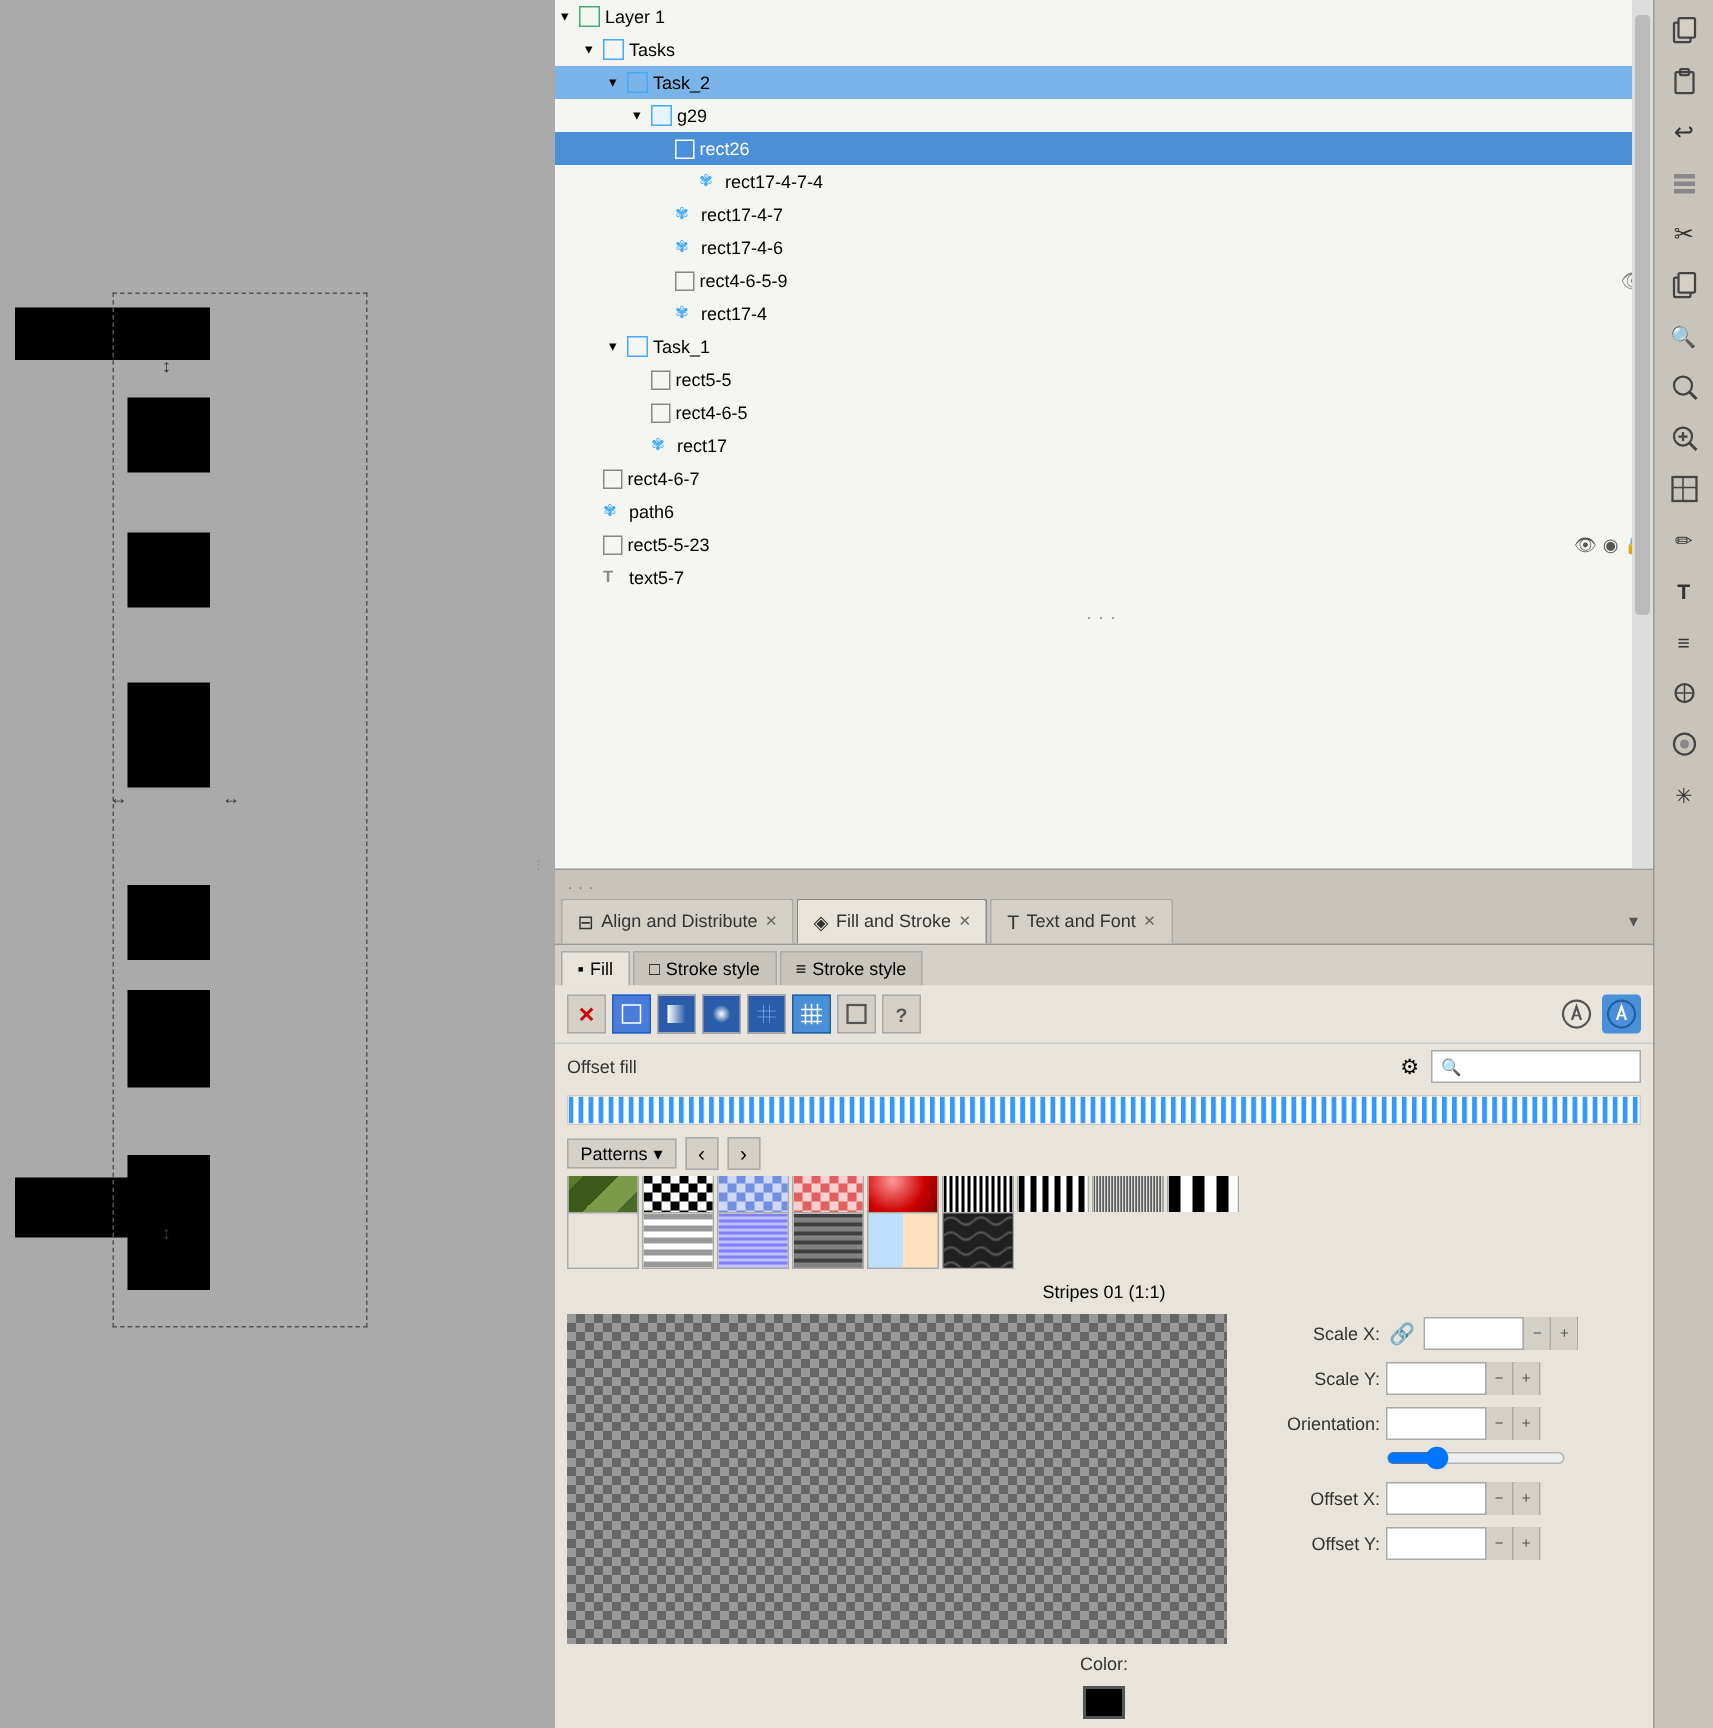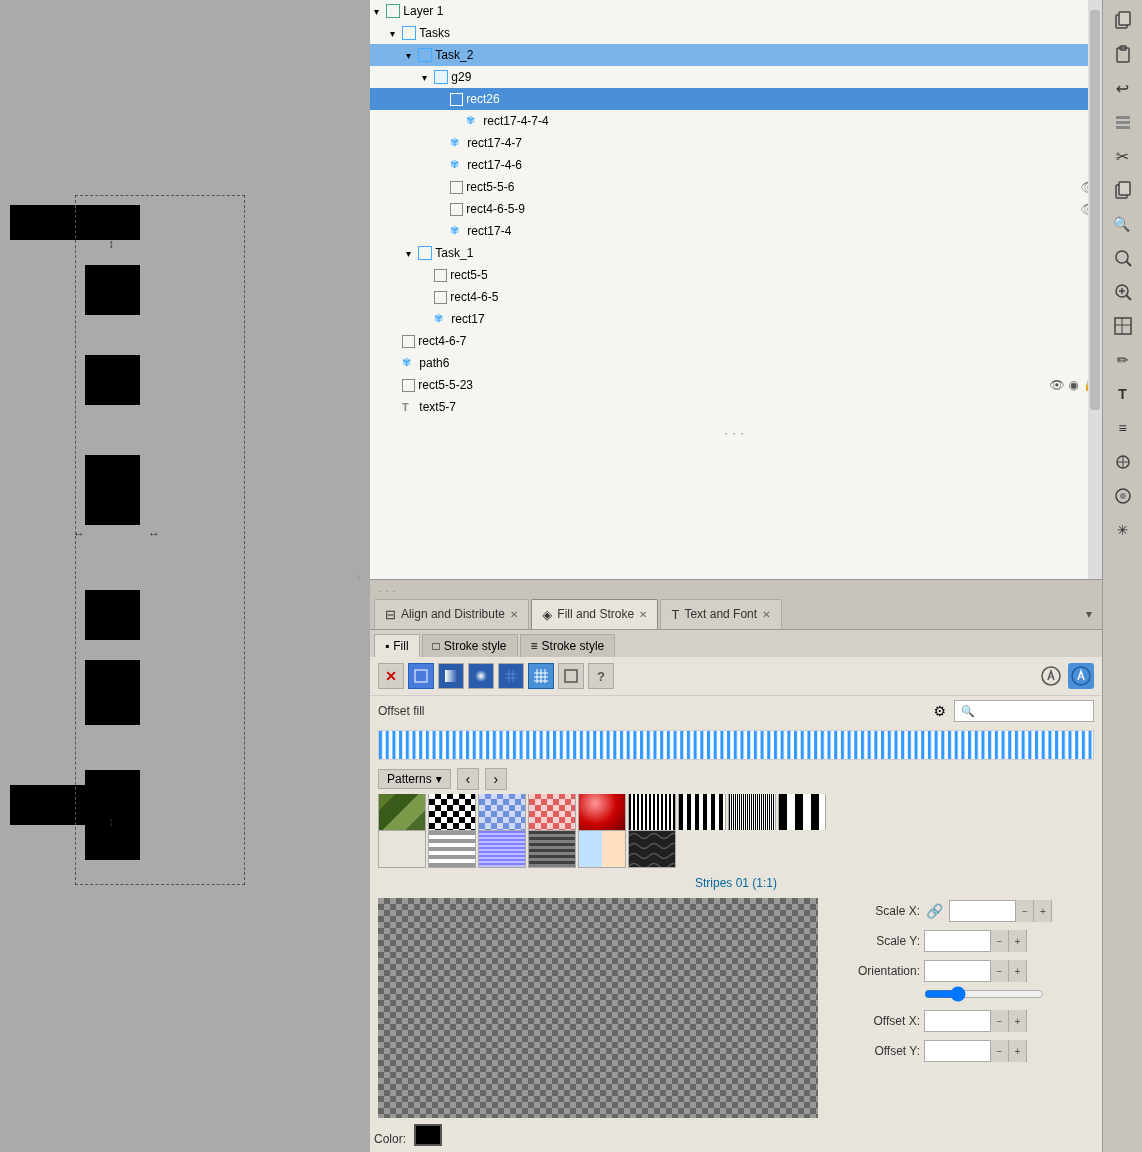--- a/index.html
+++ b/index.html
@@ -255,21 +255,21 @@
       flex-shrink: 0;
       overflow: hidden;
     }
 
     
     #pattern-name-row {
       display: flex;
       align-items: center;
       padding: 4px 8px;
     }
-    .pattern-name { font-size: 12px; color: #0369a1; flex: 1; text-align: center; }
+    .pattern-name { font-size: 12px; color: #000000; flex: 1; text-align: center; }
     .control-row {
       display: flex;
       align-items: center;
       gap: 4px;
       height: 26px;
     }
     .control-label {
       width: 90px;
       text-align: right;
       font-size: 12px;
@@ -297,23 +297,24 @@
     .ctrl-btn-minus { border-right: none; }
     input[type=range] {
       width: 120px;
       height: 12px;
       cursor: pointer;
     }
 
     
     #color-row {
       display: flex;
-      align-items: flex-end;
-      padding: 6px 4px;
+      align-items: center;
+      padding: 6px 16px;
       gap: 8px;
+      flex-direction: column;
     }
     .color-label { font-size: 12px; color: #333; }
     .color-swatch {
       width: 28px; height: 22px;
       border: 2px solid #555;
       background: #000;
       cursor: pointer;
     }
 
     
@@ -503,29 +504,20 @@
         <span class="tree-label">rect17-4-7</span>
       </div>
 
       <div class="tree-item">
         <span class="tree-indent" style="width:64px"></span>
         <span class="tree-arrow" style="opacity:0"> </span>
         <span class="icon-path">✾</span>&nbsp;
         <span class="tree-label">rect17-4-6</span>
       </div>
 
-      <div class="tree-item">
-        <span class="tree-indent" style="width:64px"></span>
-        <span class="tree-arrow" style="opacity:0"> </span>
-        <span class="icon-rect"></span>&nbsp;
-        <span class="tree-label">rect5-5-6</span>
-        <span class="visibility-icons">
-          <span style="font-size:14px;color:#888;">👁</span>
-        </span>
-      </div>
 
       <div class="tree-item">
         <span class="tree-indent" style="width:64px"></span>
         <span class="tree-arrow" style="opacity:0"> </span>
         <span class="icon-rect"></span>&nbsp;
         <span class="tree-label">rect4-6-5-9</span>
         <span class="visibility-icons">
           <span style="font-size:14px;color:#888;">👁</span>
         </span>
       </div>

